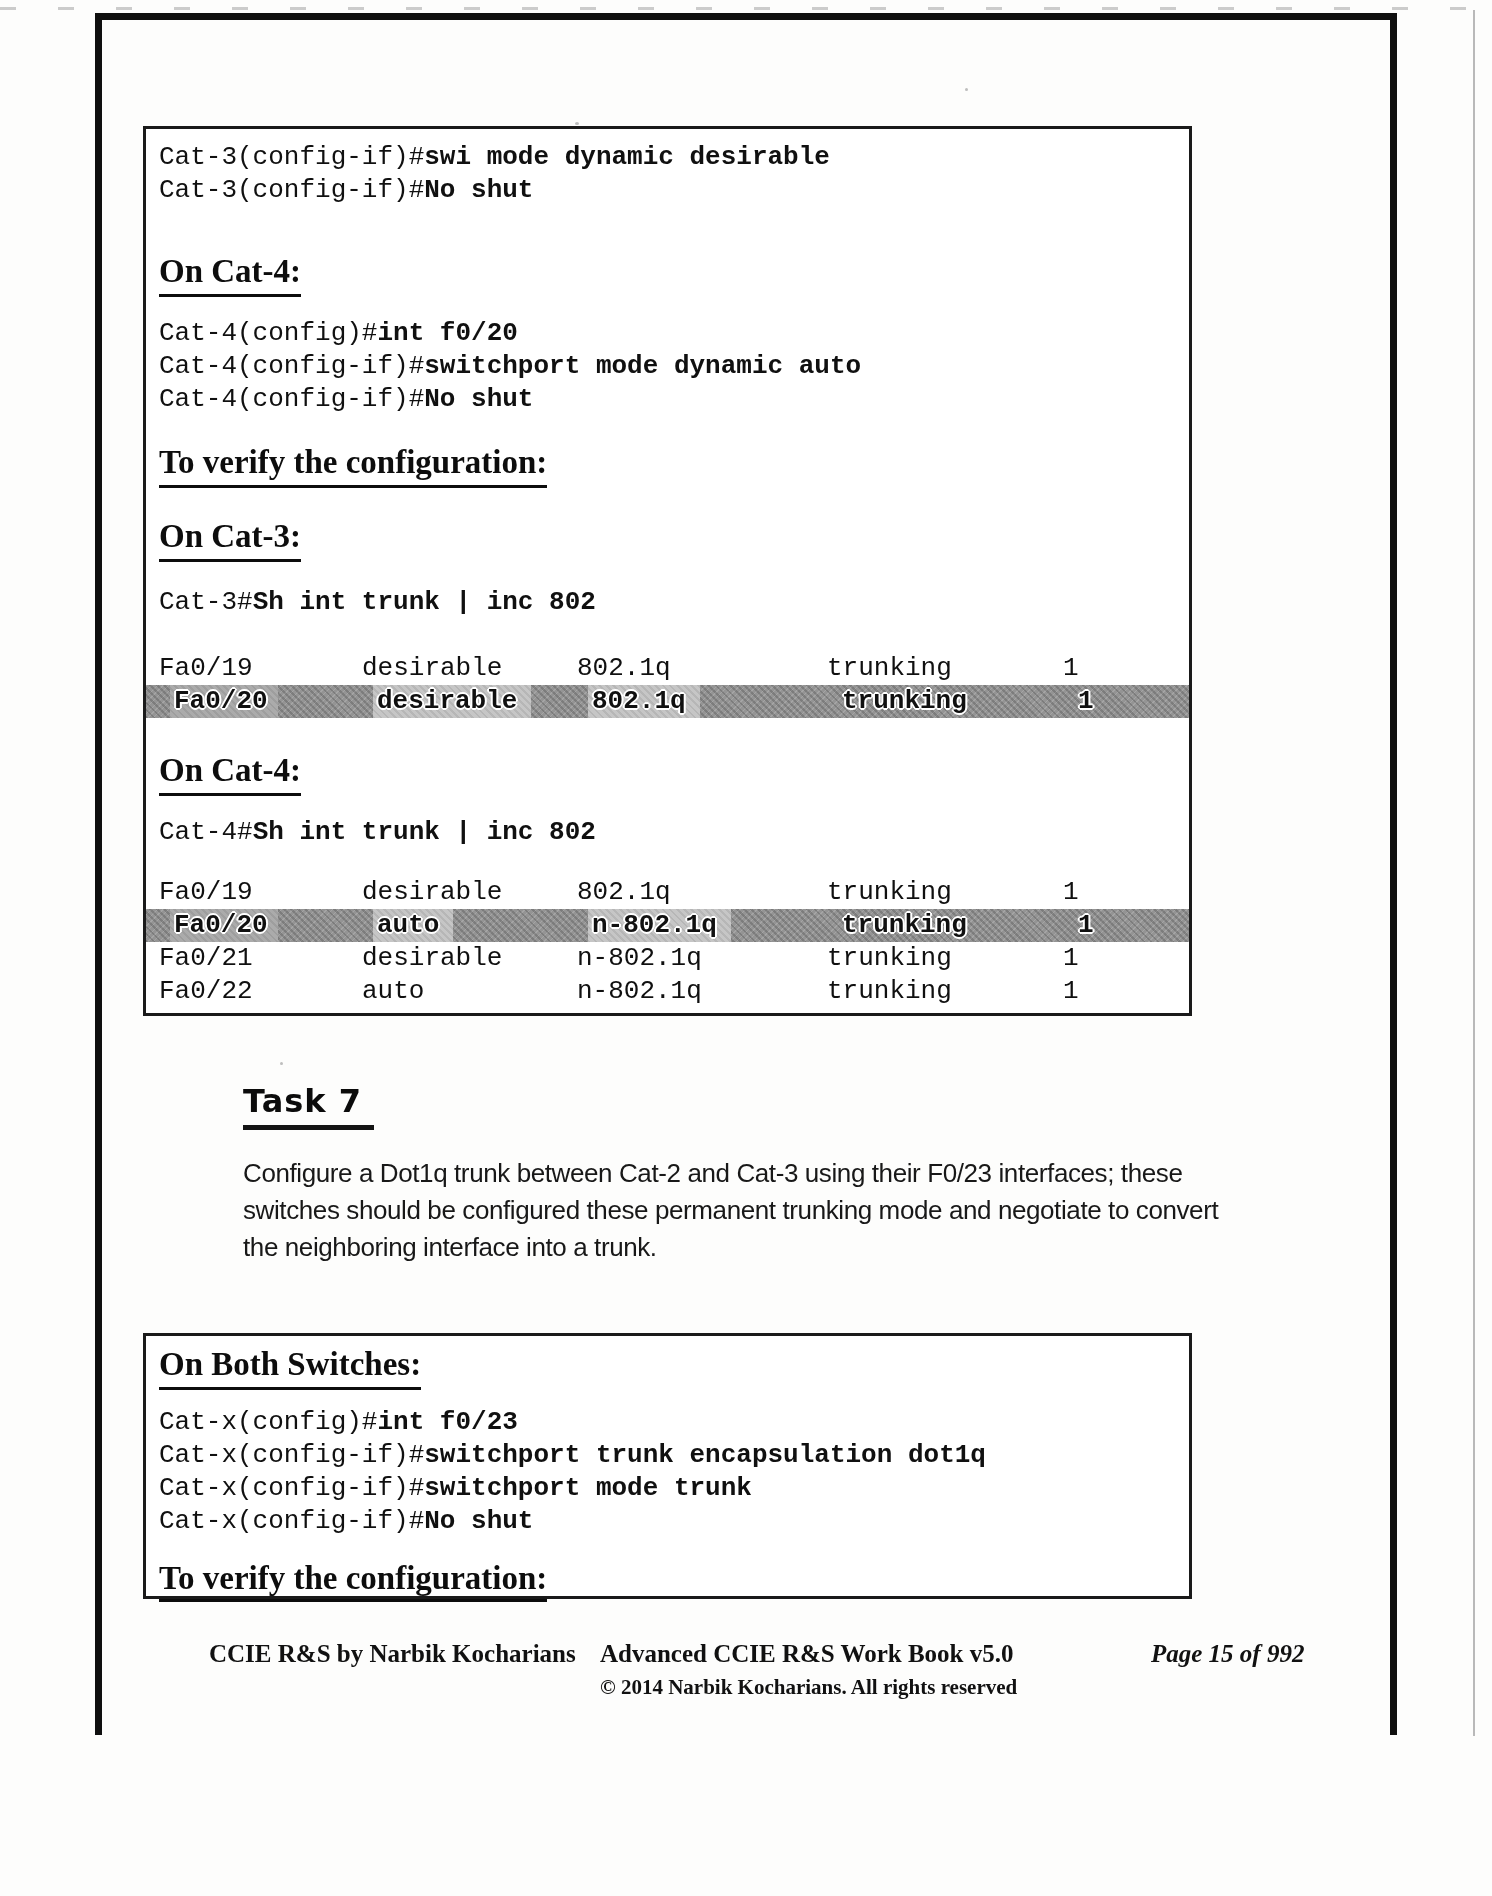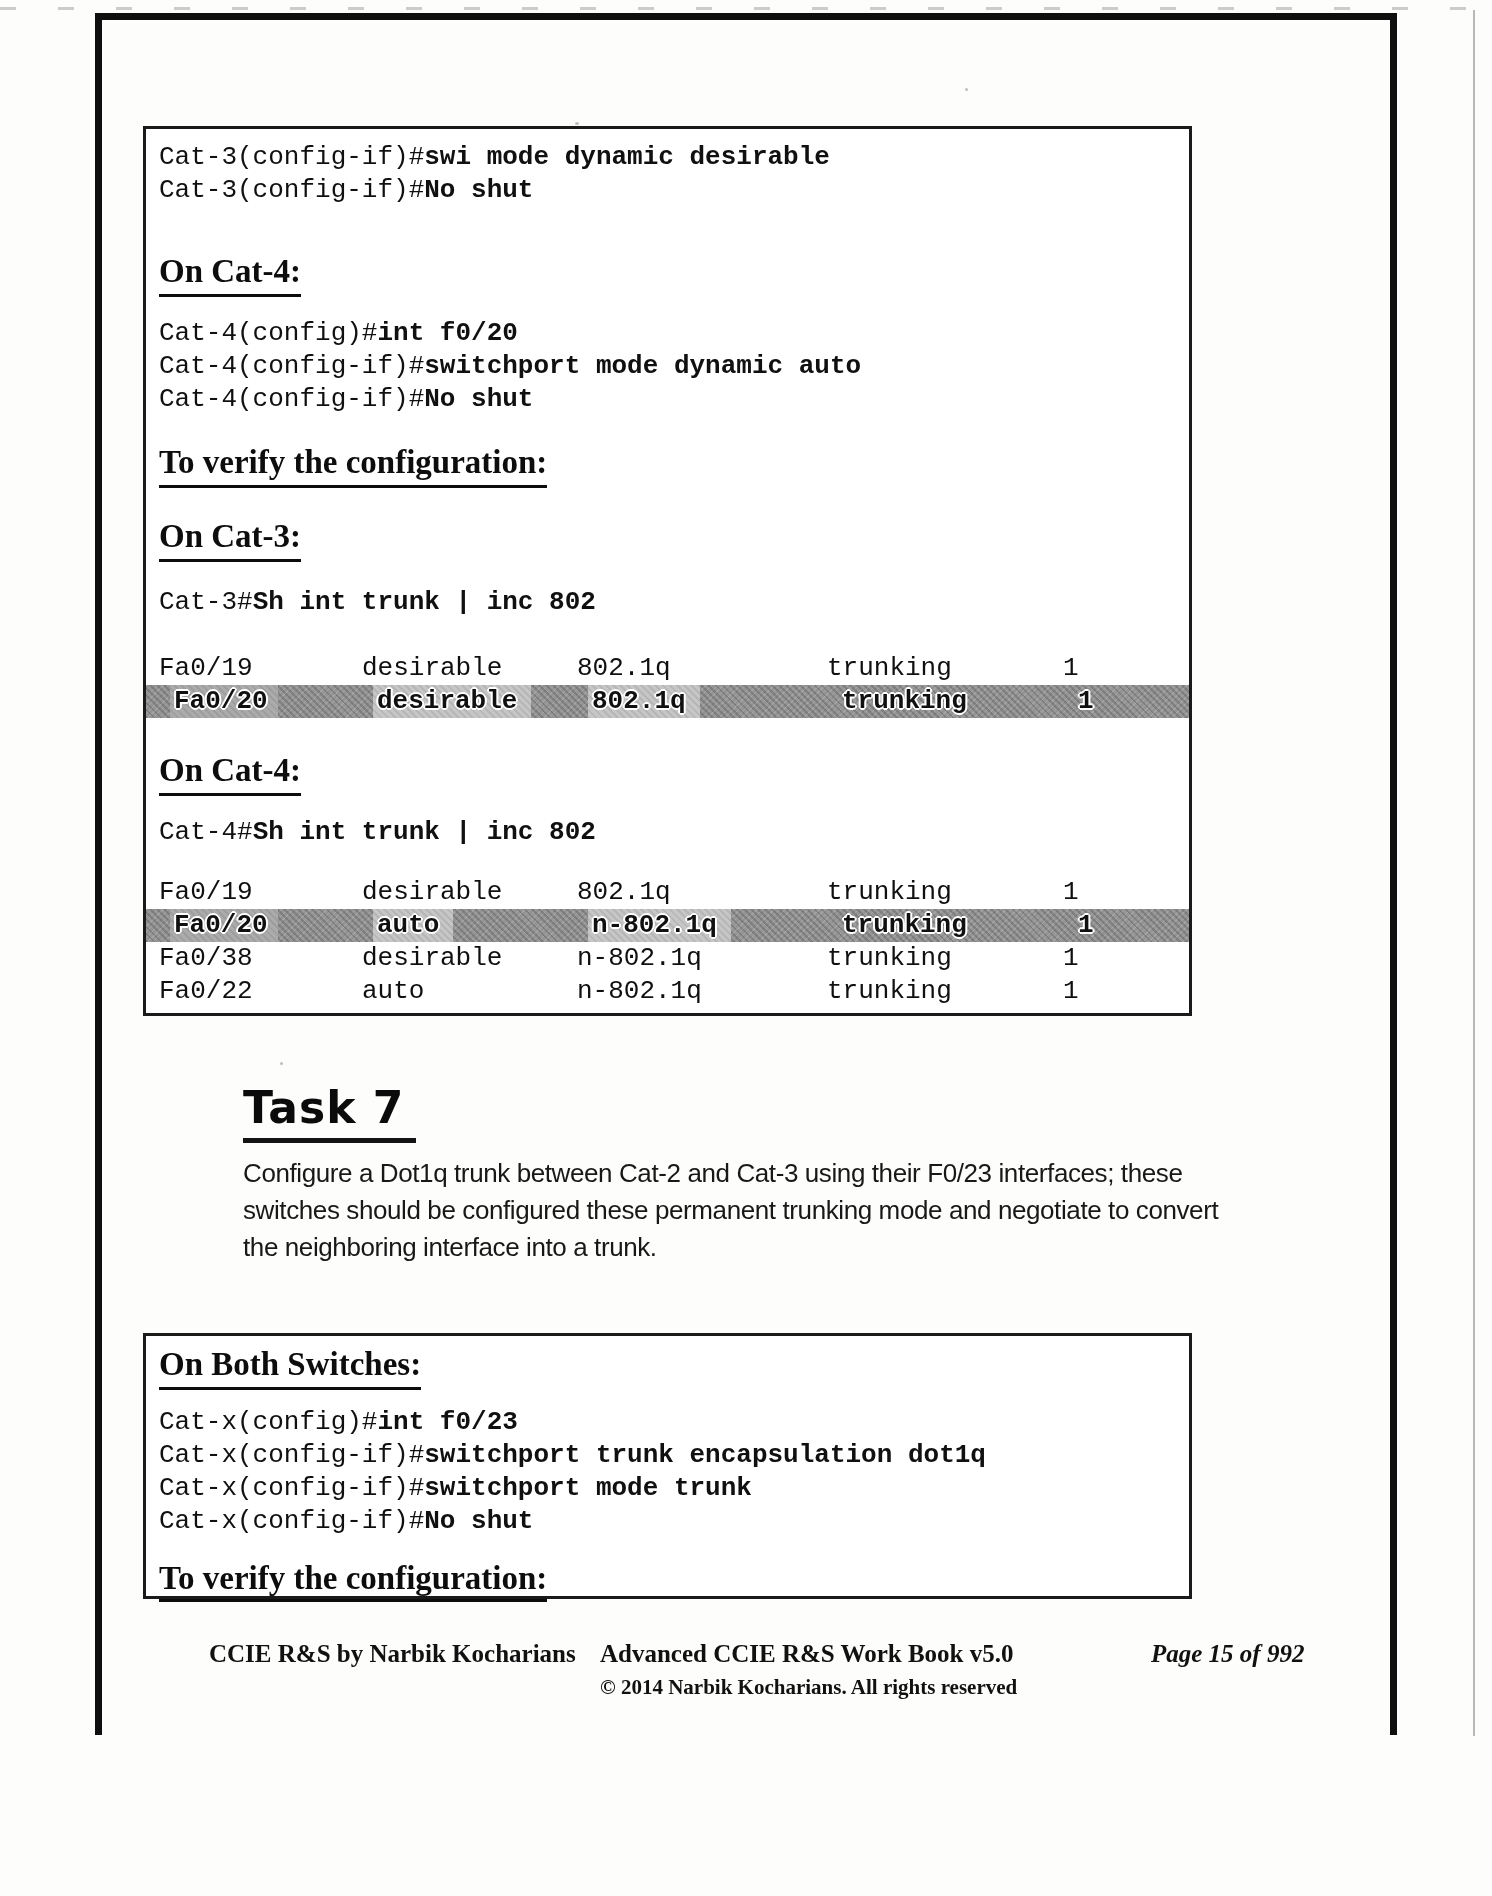--- a/index.html
+++ b/index.html
@@ -64,21 +64,21 @@
   .patch{
     display:inline-block;padding:0 14px 0 4px;margin-left:-4px;
     background-color:#c6c6c6;
     background-image:repeating-linear-gradient(45deg,rgba(0,0,0,.08) 0 2px,rgba(0,0,0,0) 2px 5px);
   }
   .patch-dim{background-color:#ababab;padding-right:10px;}
   
   .task-title{
     position:absolute;left:243px;top:1082px;
     font-family:"DejaVu Sans","Liberation Sans",sans-serif;
-    font-weight:700;font-size:44px;letter-spacing:1px;color:#0b0b0b;
+    font-weight:700;font-size:32px;letter-spacing:1px;color:#0b0b0b;
     border-bottom:5px solid #141414;padding:0 12px 5px 0;
   }
   .task-para{
     position:absolute;left:243px;top:1155px;
     font-family:"Liberation Sans",sans-serif;
     font-size:26px;line-height:37px;letter-spacing:-0.4px;color:#181818;
   }
   
   .f-left{position:absolute;left:209px;top:1640px;font-family:"Liberation Serif",serif;font-weight:700;font-size:25px;color:#111;}
   .f-center{position:absolute;left:600px;top:1640px;font-family:"Liberation Serif",serif;color:#111;}
@@ -125,21 +125,21 @@
       <div class="trow hl"><span class="col w0"><span class="cell patch patch-dim">Fa0/20</span></span><span class="col w1"><span class="cell patch">desirable</span></span><span class="col w2"><span class="cell patch">802.1q</span></span><span class="col w3"><span class="cell">trunking</span></span><span class="col"><span class="cell">1</span></span></div>
     </div>
 
     <div class="sh" style="margin-top:30px;"><span class="u">On Cat-4:</span></div>
 
     <div class="cmd" style="margin-top:20px;"><span class="prompt">Cat-4#</span><span class="bold">Sh int trunk | inc 802</span></div>
 
     <div style="margin-top:27px;">
       <div class="trow"><span class="col w0"><span class="cell">Fa0/19</span></span><span class="col w1"><span class="cell">desirable</span></span><span class="col w2"><span class="cell">802.1q</span></span><span class="col w3"><span class="cell">trunking</span></span><span class="col"><span class="cell">1</span></span></div>
       <div class="trow hl"><span class="col w0"><span class="cell patch patch-dim">Fa0/20</span></span><span class="col w1"><span class="cell patch">auto</span></span><span class="col w2"><span class="cell patch">n-802.1q</span></span><span class="col w3"><span class="cell">trunking</span></span><span class="col"><span class="cell">1</span></span></div>
-      <div class="trow"><span class="col w0"><span class="cell">Fa0/38</span></span><span class="col w1"><span class="cell">desirable</span></span><span class="col w2"><span class="cell">n-802.1q</span></span><span class="col w3"><span class="cell">trunking</span></span><span class="col"><span class="cell">1</span></span></div>
+      <div class="trow"><span class="col w0"><span class="cell">Fa0/21</span></span><span class="col w1"><span class="cell">desirable</span></span><span class="col w2"><span class="cell">n-802.1q</span></span><span class="col w3"><span class="cell">trunking</span></span><span class="col"><span class="cell">1</span></span></div>
       <div class="trow"><span class="col w0"><span class="cell">Fa0/22</span></span><span class="col w1"><span class="cell">auto</span></span><span class="col w2"><span class="cell">n-802.1q</span></span><span class="col w3"><span class="cell">trunking</span></span><span class="col"><span class="cell">1</span></span></div>
     </div>
 
   </div>
 
   <div class="task-title"><span>Task 7</span></div>
 
   <div class="task-para">
     <div>Configure a Dot1q trunk between Cat-2 and Cat-3 using their F0/23 interfaces; these</div>
     <div>switches should be configured these permanent trunking mode and negotiate to convert</div>

